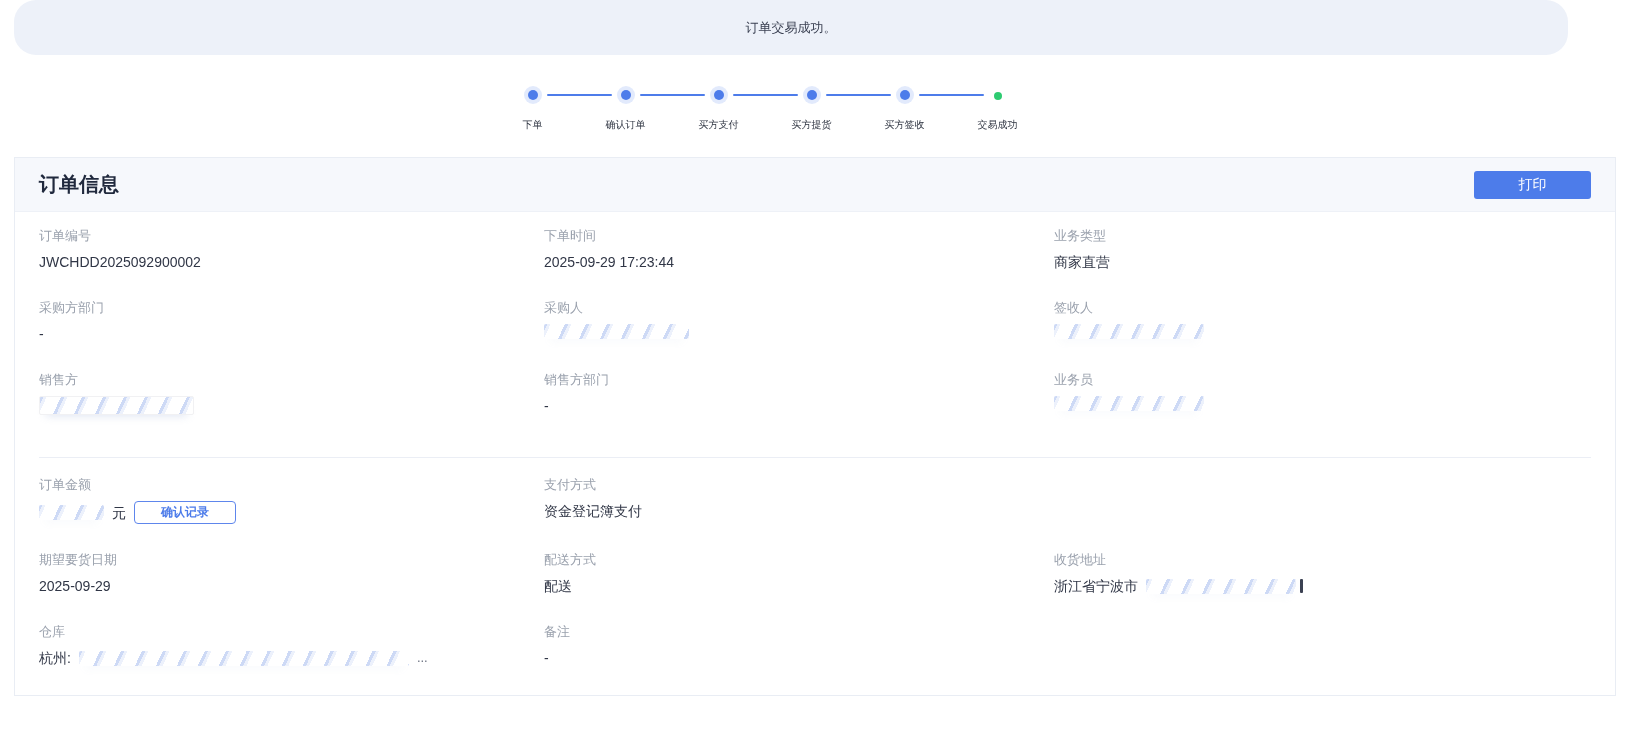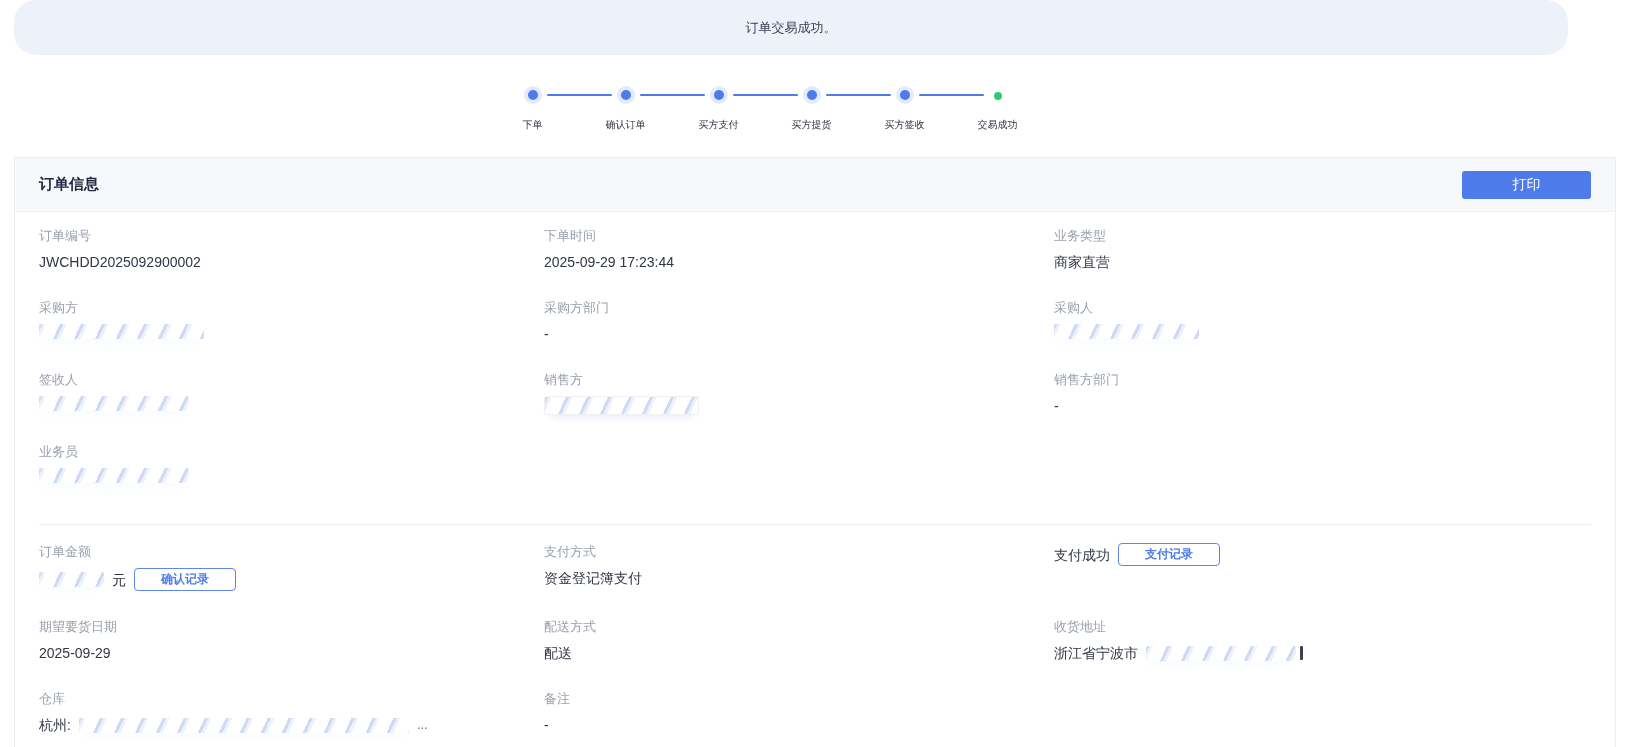--- a/index.html
+++ b/index.html
@@ -20,22 +20,22 @@
     box-shadow:0 0 0 4px rgba(77,124,234,0.16); }
   .step.success .dot { width:8px; height:8px; background:#2ecb71; box-shadow:none; margin-top:5px; }
   .step:not(:first-child)::before { content:""; position:absolute; top:8px;
     left:calc(-50% + 14px); width:calc(100% - 28px); height:2px; background:#4d7cea; border-radius:1px; }
   .step-label { display:block; margin-top:14px; font-size:10px; color:#2f3542; white-space:nowrap; }
 
   
   .panel { margin:25px 16px 0 14px; border:1px solid #e9edf4; background:#fff; }
   .panel-header { height:54px; background:#f6f8fc; border-bottom:1px solid #eef1f7;
     display:flex; align-items:center; justify-content:space-between; padding:0 24px; }
-  .panel-title { font-size:15px; font-weight:bold; color:#20293d; }
-  .print-btn { width:129px; height:28px; background:#4d7cea; color:#fff; border:none;
+  .panel-title { font-size:20px; font-weight:bold; color:#20293d; }
+  .print-btn { width:117px; height:28px; background:#4d7cea; color:#fff; border:none;
     border-radius:3px; font-size:14px; font-family:Liberation Serif, serif; cursor:pointer;text-align:center; }
 
   .panel-body { padding:15px 24px 0 24px; }
   .grid { display:grid; grid-template-columns:505px 510px 1fr; }
   .field { margin-bottom:27px; }
   .field-label { font-size:13px; line-height:18px; color:#9aa1ad; margin-bottom:7px; }
   .field-value { font-size:14px; line-height:20px; color:#303646; display:flex; align-items:center; gap:8px; }
   .divider { grid-column:1 / -1; border-top:1px solid #ebeef5; margin:14px 0 18px 0; }
 
   
@@ -106,26 +106,20 @@
       <div class="field">
         <div class="field-label">下单时间</div>
         <div class="field-value">2025-09-29 17:23:44</div>
       </div>
       <div class="field">
         <div class="field-label">业务类型</div>
         <div class="field-value">商家直营</div>
       </div>
 
       <div class="field">
-        <div class="field-label">采购方</div>
-        <div class="field-value">
-          <span class="redacted w-165"></span>
-        </div>
-      </div>
-      <div class="field">
         <div class="field-label">采购方部门</div>
         <div class="field-value">-</div>
       </div>
       <div class="field">
         <div class="field-label">采购人</div>
         <div class="field-value">
           <span class="redacted w-145"></span>
         </div>
       </div>
 
@@ -161,24 +155,20 @@
           <span class="redacted w-65"></span>
           <span>元</span>
           <button class="ghost-btn">确认记录</button>
         </div>
       </div>
       <div class="field">
         <div class="field-label">支付方式</div>
         <div class="field-value">资金登记簿支付</div>
       </div>
       <div class="field">
-        <div class="field-value">
-          <span>支付成功</span>
-          <button class="ghost-btn">支付记录</button>
-        </div>
       </div>
 
       <div class="field">
         <div class="field-label">期望要货日期</div>
         <div class="field-value">2025-09-29</div>
       </div>
       <div class="field">
         <div class="field-label">配送方式</div>
         <div class="field-value">配送</div>
       </div>

